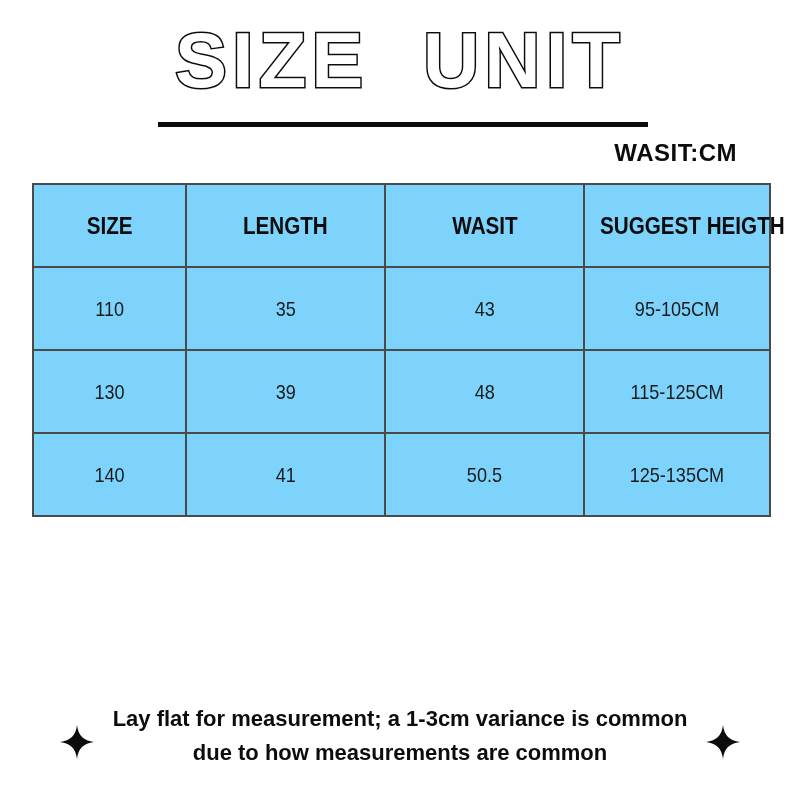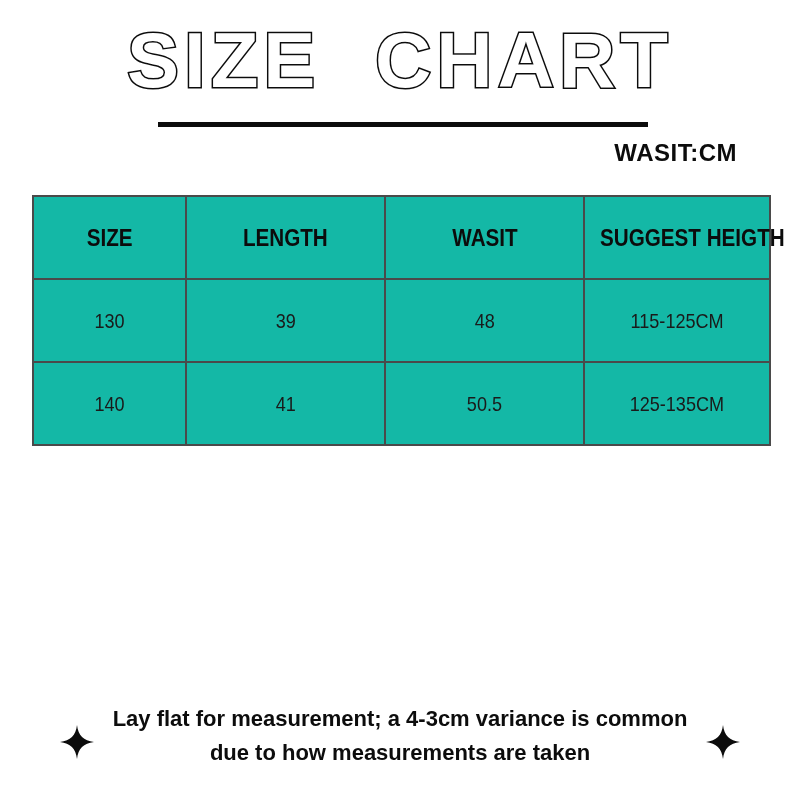--- a/index.html
+++ b/index.html
@@ -40,22 +40,21 @@
     color: #0c0c0c;
   }
 
   
   table.size-table {
     position: absolute;
     top: 183px; left: 32px;
     width: 737px;
     border-collapse: collapse;
     table-layout: fixed;
-    background: #14b8a6;
-    margin-top: 12px;
+    background: #7dd3fc;
   }
   table.size-table th, table.size-table td {
     border: 2px solid #4a4a4a;
     height: 83px;
     text-align: center;
     vertical-align: middle;
     padding: 0;
   }
   table.size-table th {
     font-size: 24px;
@@ -86,21 +85,21 @@
   }
   .sparkle-left  { left: 60px;  top: 722px; }
   .sparkle-right { left: 706px; top: 722px; }
   .sparkle svg { width: 100%; height: 100%; display: block; fill: #0c0c0c; }
 </style>
 </head>
 <body>
 
 <div class="page">
 
-  <div class="title">SIZE CHART</div>
+  <div class="title">SIZE UNIT</div>
 
   <div class="title-rule"></div>
 
   <div class="unit-label">WASIT:CM</div>
 
   <table class="size-table">
     <colgroup>
       <col style="width:153px">
       <col style="width:199px">
       <col style="width:199px">
@@ -109,20 +108,26 @@
     <thead>
       <tr>
         <th><span class="cn">SIZE</span></th>
         <th><span class="cn">LENGTH</span></th>
         <th><span class="cn">WASIT</span></th>
         <th><span class="cn">SUGGEST HEIGTH</span></th>
       </tr>
     </thead>
     <tbody>
       <tr>
+        <td><span class="cn">110</span></td>
+        <td><span class="cn">35</span></td>
+        <td><span class="cn">43</span></td>
+        <td><span class="cn">95-105CM</span></td>
+      </tr>
+      <tr>
         <td><span class="cn">130</span></td>
         <td><span class="cn">39</span></td>
         <td><span class="cn">48</span></td>
         <td><span class="cn">115-125CM</span></td>
       </tr>
       <tr>
         <td><span class="cn">140</span></td>
         <td><span class="cn">41</span></td>
         <td><span class="cn">50.5</span></td>
         <td><span class="cn">125-135CM</span></td>
@@ -130,22 +135,22 @@
     </tbody>
   </table>
 
   <div class="sparkle sparkle-left">
     <svg viewBox="0 0 24 24" aria-hidden="true">
       <path d="M12 0 C12.9 7.4 16.6 11.1 24 12 C16.6 12.9 12.9 16.6 12 24 C11.1 16.6 7.4 12.9 0 12 C7.4 11.1 11.1 7.4 12 0 Z"></path>
     </svg>
   </div>
 
   <div class="footnote">
-    <div>Lay flat for measurement; a 4-3cm variance is common</div>
-    <div>due to how measurements are taken</div>
+    <div>Lay flat for measurement; a 1-3cm variance is common</div>
+    <div>due to how measurements are common</div>
   </div>
 
   <div class="sparkle sparkle-right">
     <svg viewBox="0 0 24 24" aria-hidden="true">
       <path d="M12 0 C12.9 7.4 16.6 11.1 24 12 C16.6 12.9 12.9 16.6 12 24 C11.1 16.6 7.4 12.9 0 12 C7.4 11.1 11.1 7.4 12 0 Z"></path>
     </svg>
   </div>
 
 </div>
 

